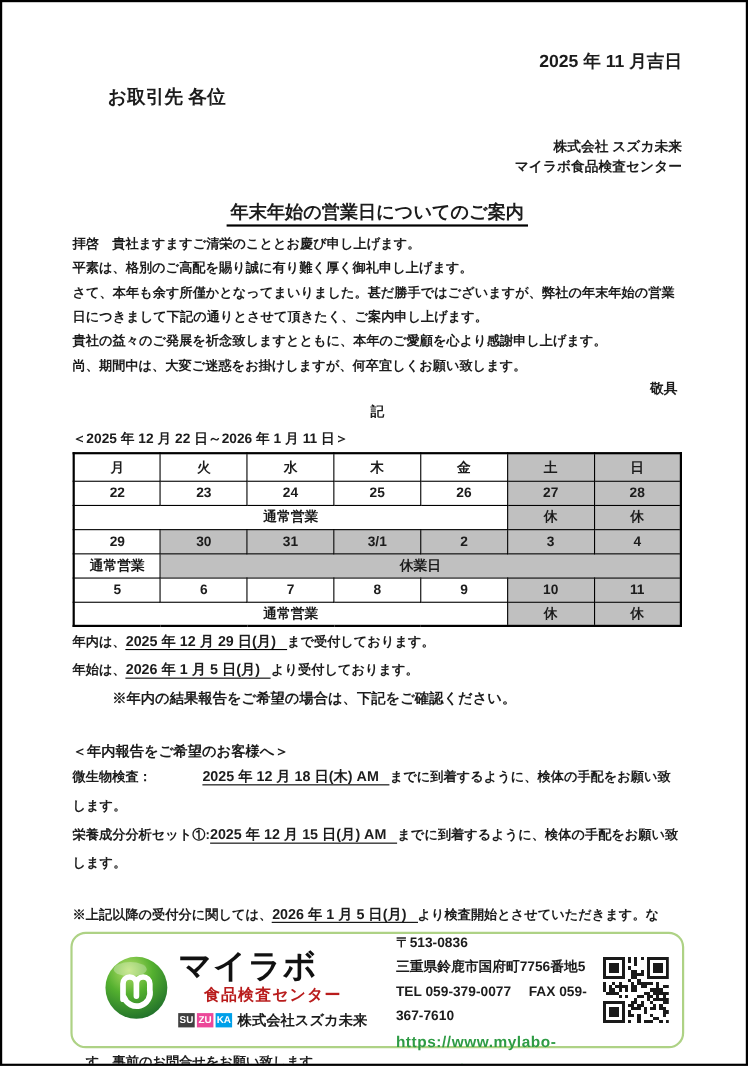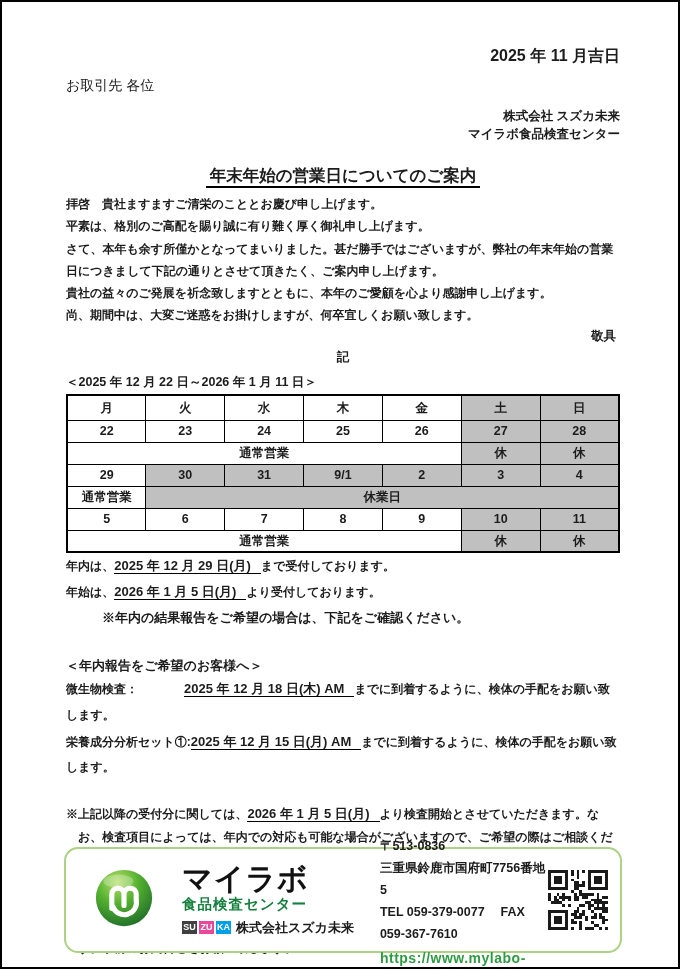--- a/index.html
+++ b/index.html
@@ -9,22 +9,22 @@
     position: relative;
     width: 680px; height: 969px;
     background: #ffffff;
     border: 2px solid #000000;
     overflow: hidden;
     color: #1c1c1c;
   }
   .sheet { padding: 44px 58px 0 64px; }
 
   .date-line { text-align: right; font-size: 16px; font-weight: bold; }
-  .recipient { font-size: 14px; font-weight: normal; margin-top: 10px; }
-  .company-block { text-align: right; font-size: 12.5px; font-weight: bold; line-height: 1.45; margin-top: 12px; }
+  .recipient { font-size: 17px; font-weight: bold; margin-top: 10px; margin-left: 32px; }
+  .company-block { text-align: right; font-size: 12.5px; font-weight: bold; line-height: 1.45; margin-top: 24px; }
 
   .doc-title { text-align: center; margin: 22px 0 6px 0; }
   .doc-title span {
     font-size: 16.5px; font-weight: bold;
     border-bottom: 2px solid #000; padding: 0 4px 2px 4px;
   }
 
   .letter { font-size: 12px; font-weight: 600; line-height: 1.85; }
   .letter p { text-indent: 0; }
   .closing { text-align: right; font-size: 12.5px; font-weight: bold; margin-top: 2px; padding-right: 4px; }
@@ -70,24 +70,24 @@
     position: absolute;
     left: 62px; right: 56px; bottom: 14px;
     height: 106px;
     border: 2px solid #aed285;
     border-radius: 14px;
     display: flex;
     align-items: center;
     padding: 8px 12px 8px 28px;
     background: #ffffff;
   }
-  .brand { display: flex; align-items: center; gap: 28px; }
+  .brand { display: flex; align-items: center; gap: 8px; }
   .brand-text { display: flex; flex-direction: column; }
   .brand-name { font-size: 30px; font-weight: bold; letter-spacing: 1px; color: #111; line-height: 1.05; }
-  .brand-sub { font-size: 14.5px; font-weight: bold; color: #15803d; letter-spacing: 1px; }
+  .brand-sub { font-size: 14.5px; font-weight: bold; color: #b91c1c; letter-spacing: 1px; text-align: center; }
   .brand-company-row { display: flex; align-items: center; gap: 5px; margin-top: 5px; }
   .blocks { display: flex; gap: 2px; }
   .blocks span {
     display: inline-block; width: 15px; height: 13px;
     color: #fff; font-size: 9px; font-weight: bold;
     text-align: center; line-height: 13px;
   }
   .brand-company { font-size: 13px; font-weight: bold; }
 
   .contact { margin-left: 26px; font-size: 12.5px; font-weight: 600; line-height: 1.75; flex: 1; margin-top: 32px; }
@@ -146,21 +146,21 @@
           </tr>
           <tr>
             <td colspan="5">通常営業</td>
             <td class="shaded">休</td>
             <td class="shaded">休</td>
           </tr>
           <tr>
             <td>29</td>
             <td class="shaded">30</td>
             <td class="shaded">31</td>
-            <td class="shaded">9/1</td>
+            <td class="shaded">3/1</td>
             <td class="shaded">2</td>
             <td class="shaded">3</td>
             <td class="shaded">4</td>
           </tr>
           <tr>
             <td>通常営業</td>
             <td colspan="6" class="shaded">休業日</td>
           </tr>
           <tr>
             <td>5</td>

